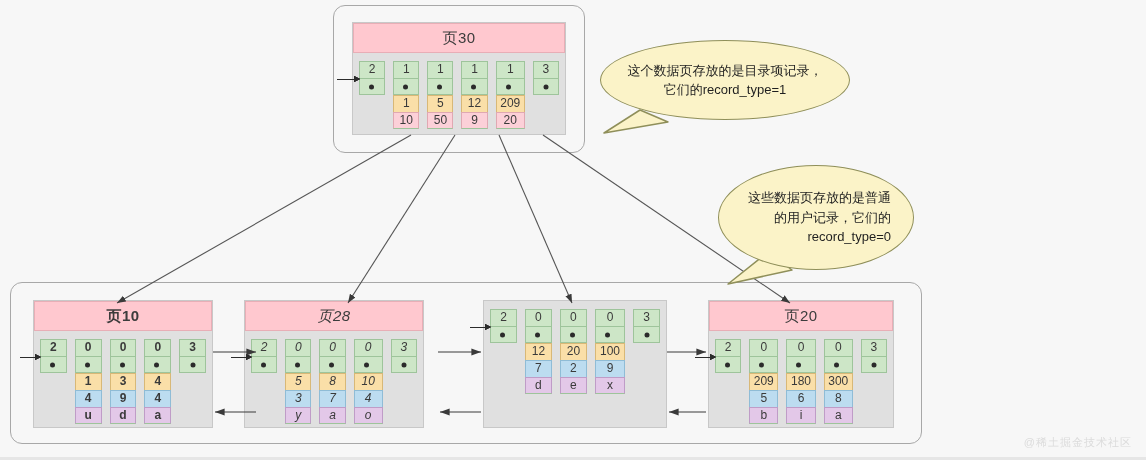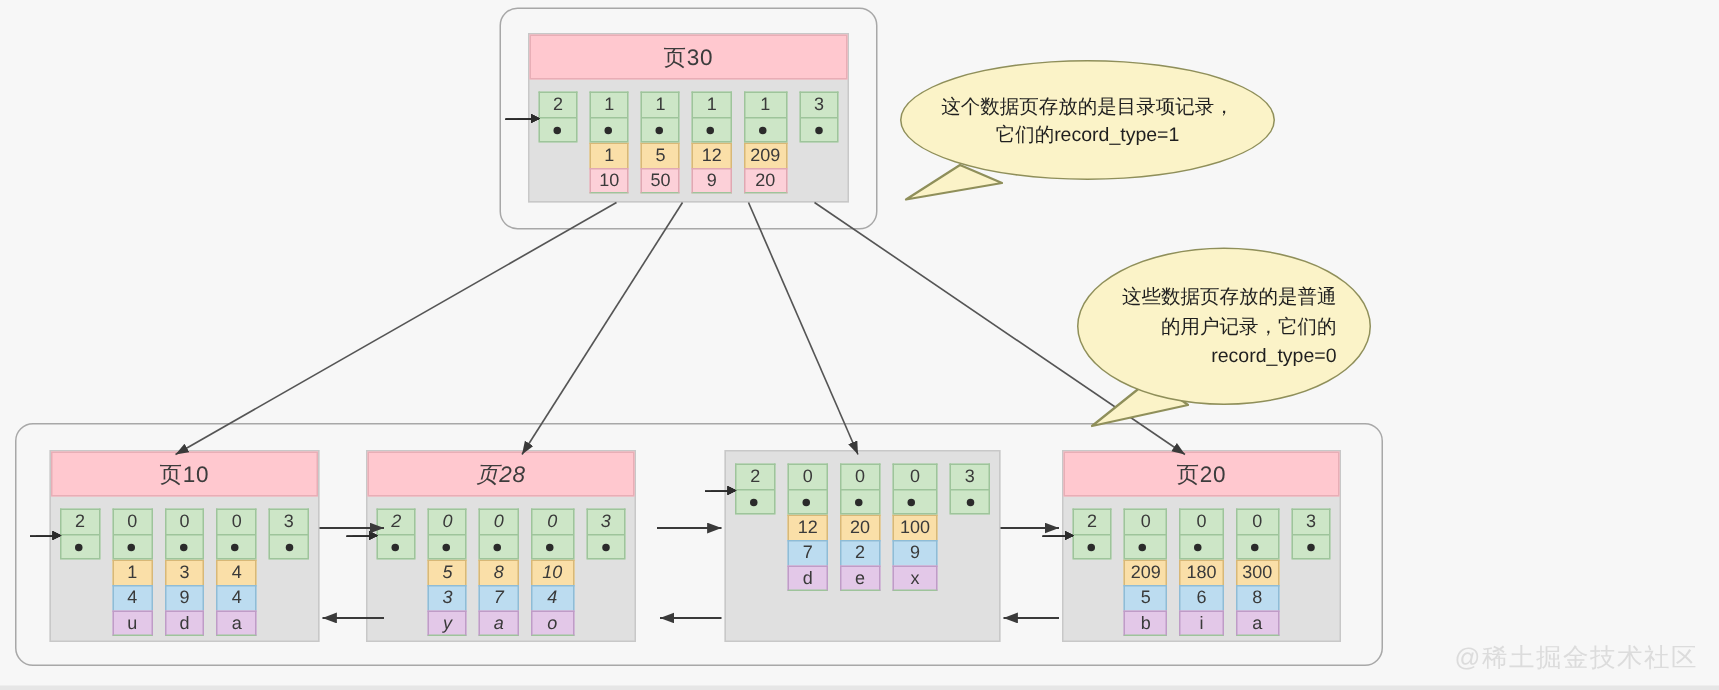--- a/index.html
+++ b/index.html
@@ -133,21 +133,21 @@
     line-height: 1.5;
     padding: 0 26px;
     z-index: 6;
   }
 
   .watermark {
     position: absolute;
     right: 14px;
     bottom: 10px;
     color: #dcdcdc;
-    font-size: 17px;
+    font-size: 11px;
     letter-spacing: 1px;
     z-index: 7;
     user-select: none;
   }
   .bottom-rule {
     position: absolute;
     left: 0; bottom: 0;
     width: 1146px; height: 3px;
     background: #e6e6e6;
     z-index: 8;
@@ -227,21 +227,21 @@
       <div class="cell">
         <div class="fld type">3</div>
         <div class="fld next">
             <span class="dot"></span>
           </div>
       </div>
 
     </div>
   </div>
 
-  <div class="page" style="left:33px; top:300px; width:180px; height:128px;">
+  <div class="page" style="left:33px; top:300px; width:180px; height:128px;font-weight:bold;">
     <div class="page-header">页10</div>
     <div class="page-body">
       <div class="cell">
         <div class="fld type">2</div>
         <div class="fld next">
             <span class="dot left"></span>
           </div>
       </div>
       <div class="gap">
           <div class="link" style="left:-10px; width:16px; top:26px;"></div>

